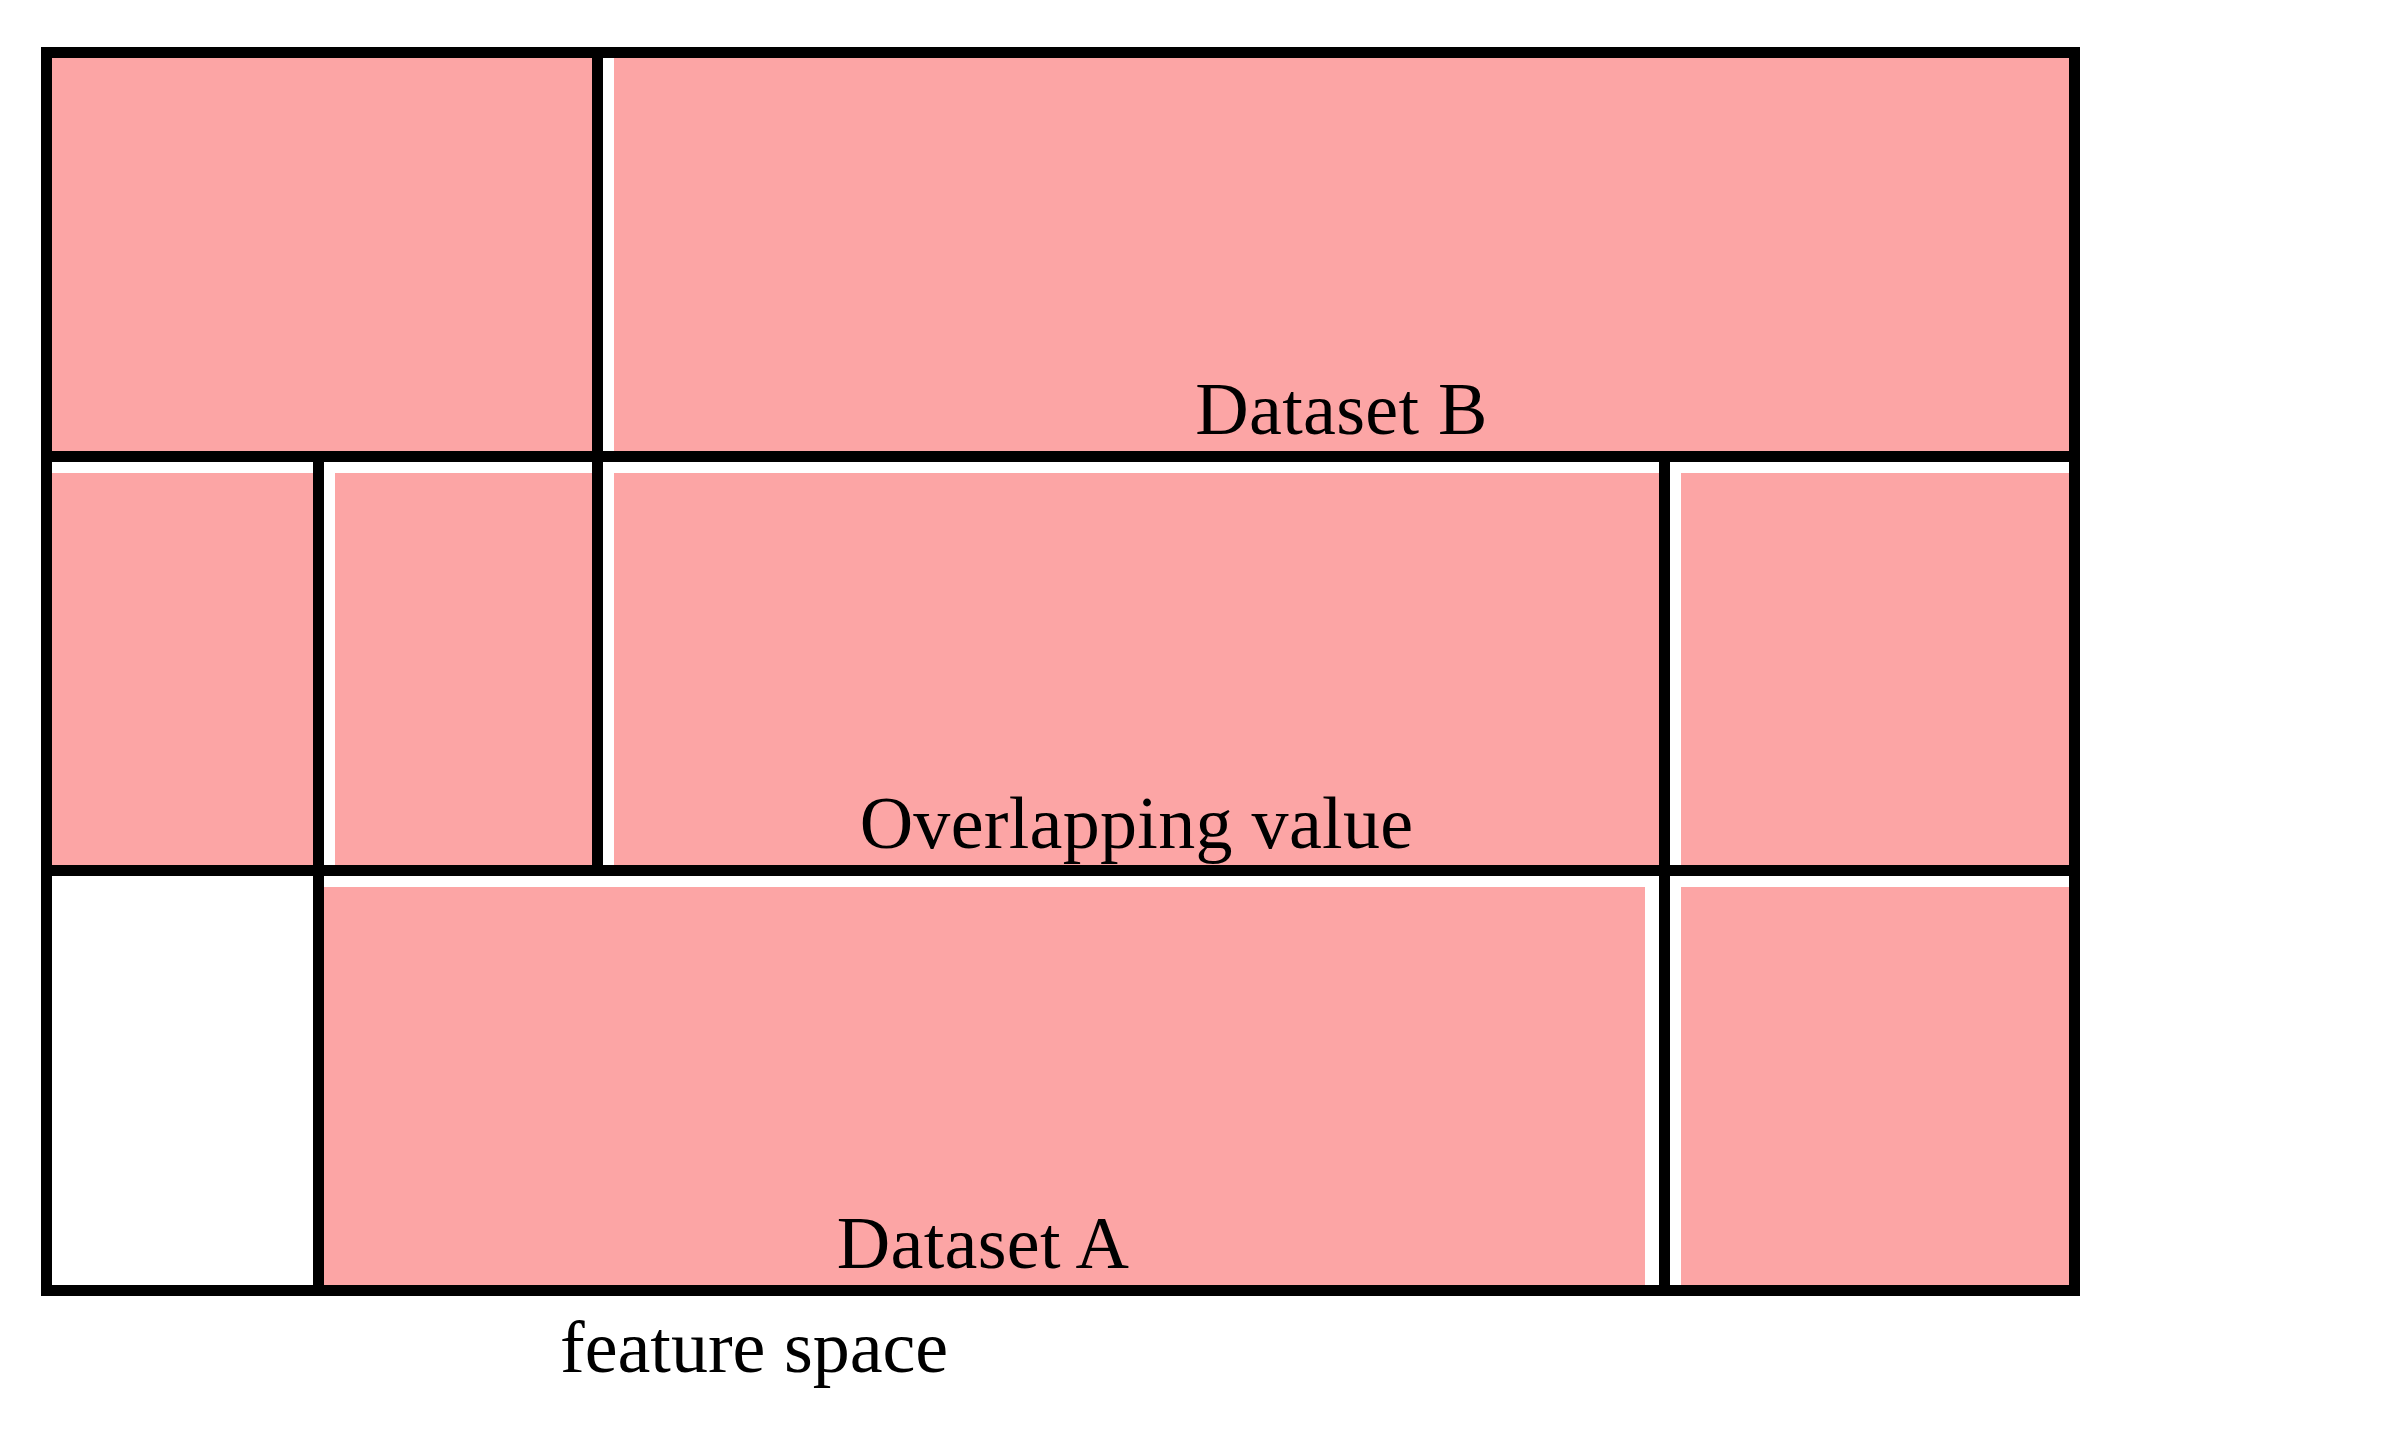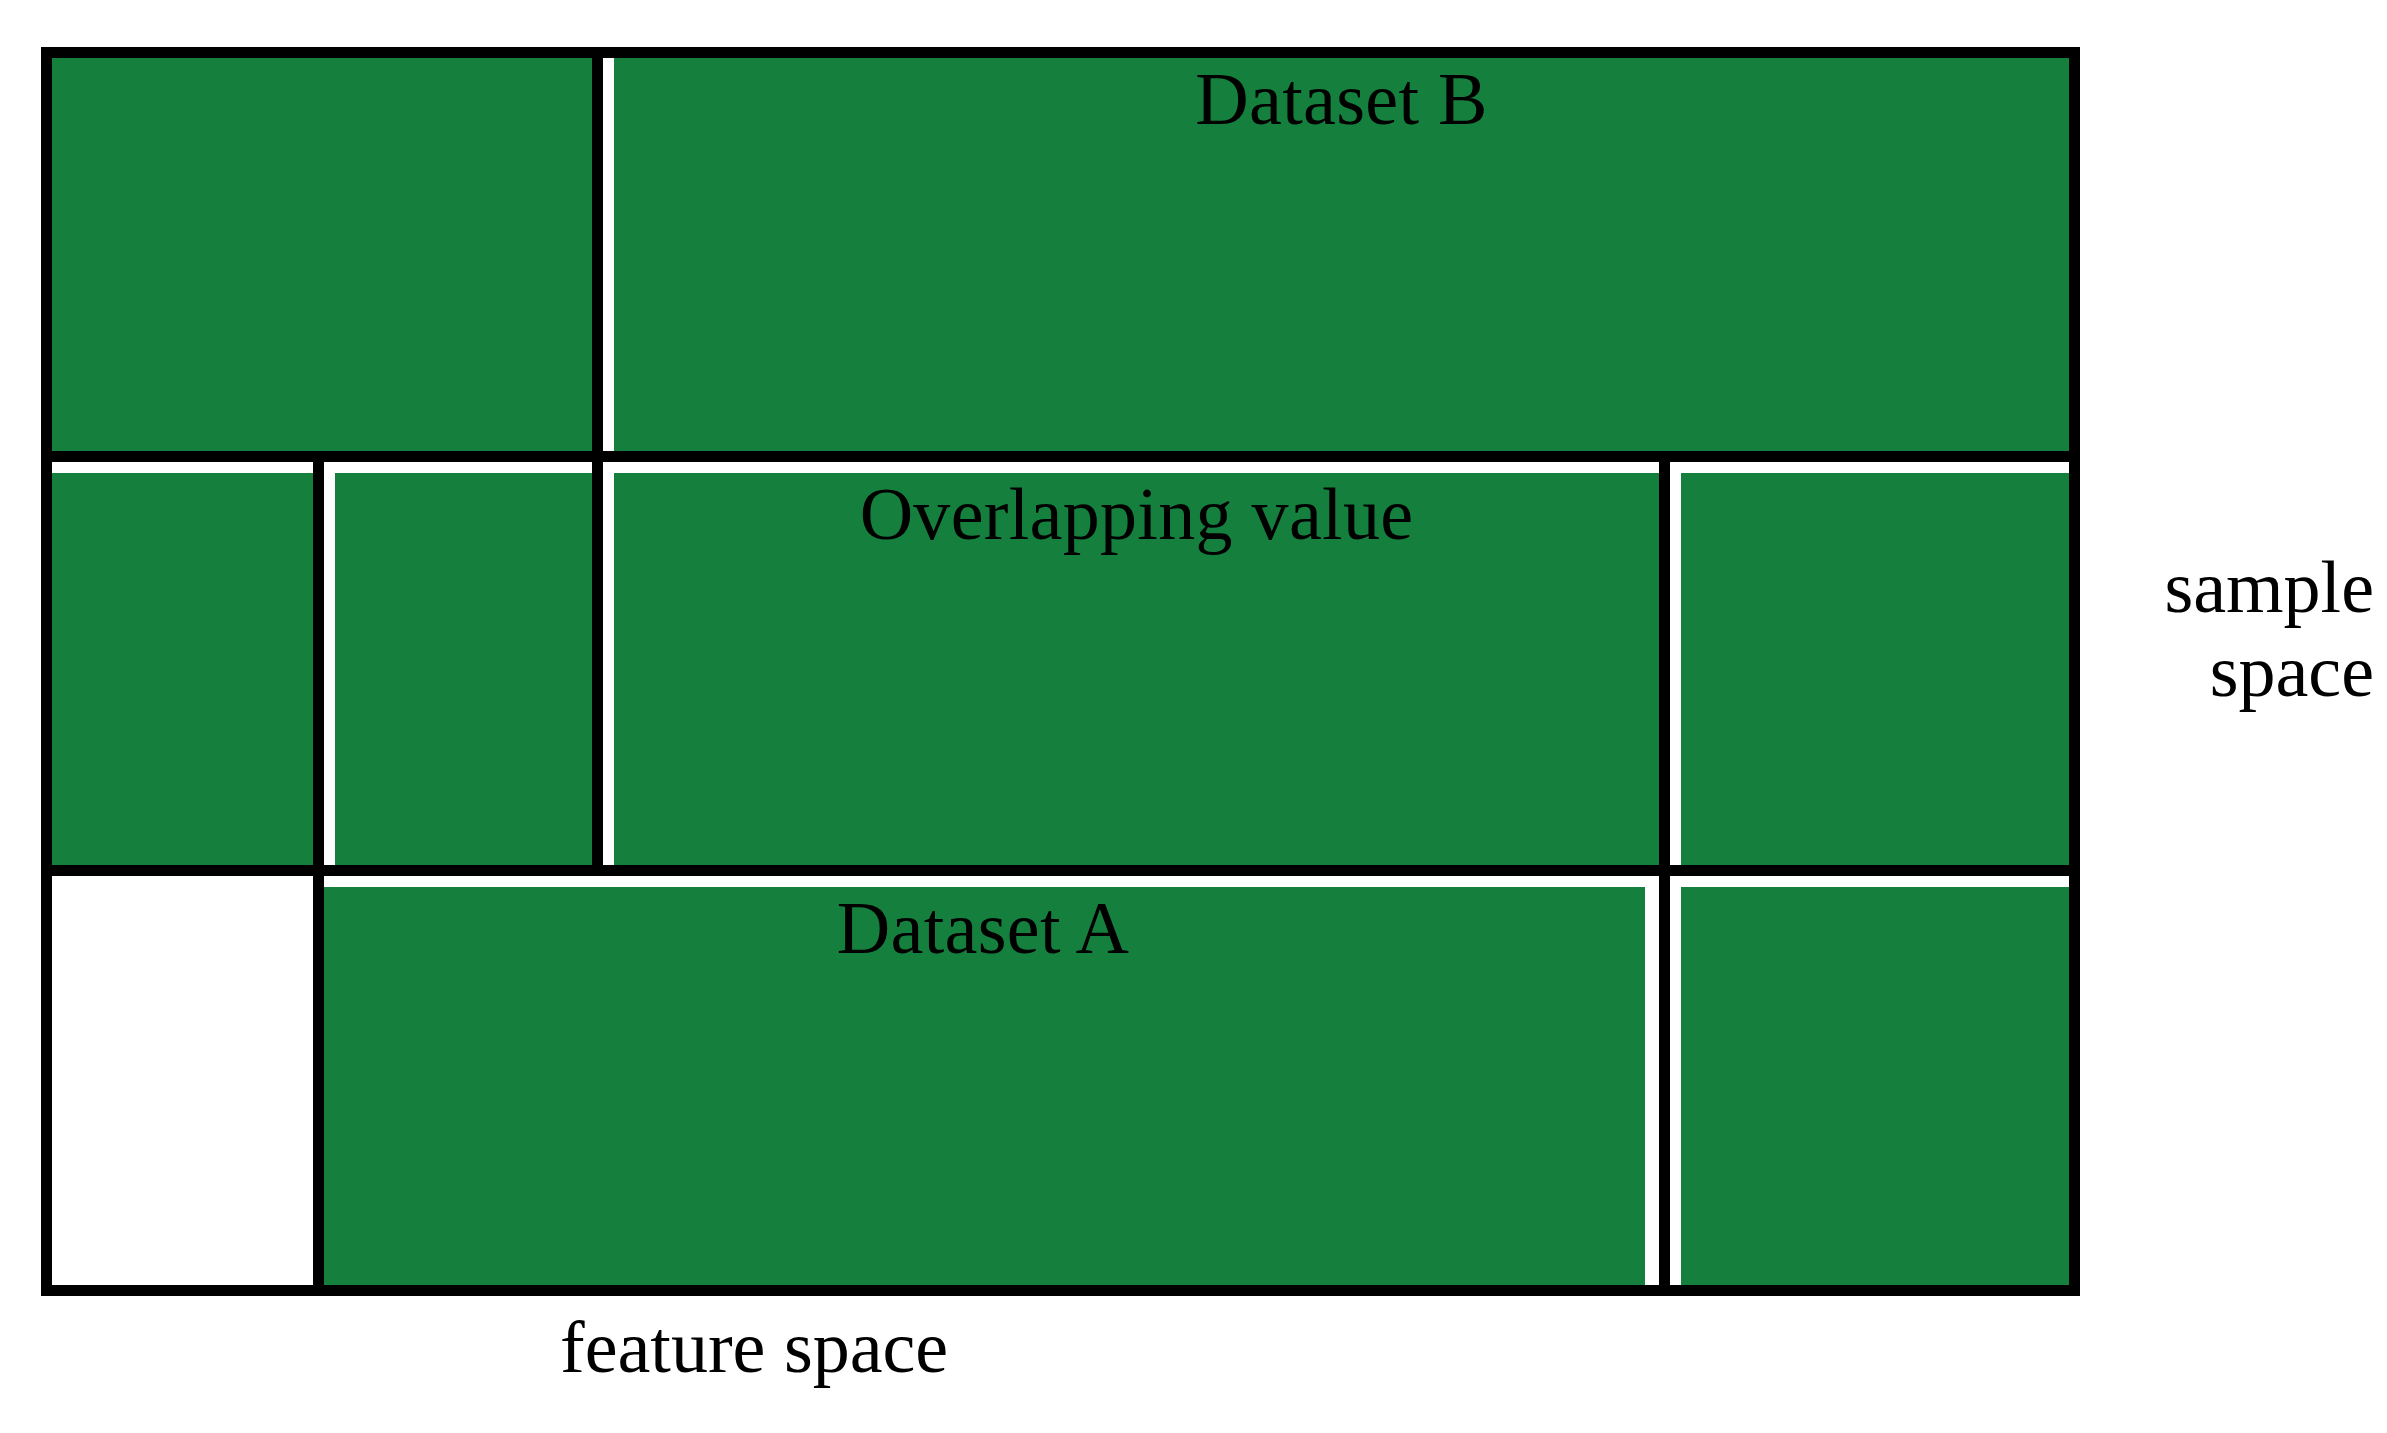--- a/index.html
+++ b/index.html
@@ -8,24 +8,24 @@
     width:2387px;height:1433px;
     font-family:"Liberation Serif","DejaVu Serif",serif;
     color:#000000;
     overflow:hidden;
   }
   #stage{position:relative;width:2387px;height:1433px;}
 
   
   .cell{
     position:absolute;
-    background:#15803d;
+    background:#fca5a5;
     box-sizing:border-box;
     display:flex;
-    align-items:flex-start;
+    align-items:flex-end;
     justify-content:center;
   }
   .cell-label{
     font-size:74px;
     line-height:1.12;
     letter-spacing:0.3px;
     text-align:center;
     white-space:pre-line;
     color:#000;
   }
@@ -95,18 +95,16 @@
 
   <div class="rule" style="left:41px;top:451px;width:2039px;height:11px;"></div>
   <div class="rule" style="left:41px;top:865px;width:2039px;height:11px;"></div>
 
   <div class="rule" style="left:313px;top:451px;width:11px;height:845px;"></div>
 
   <div class="rule" style="left:592px;top:47px;width:11px;height:829px;"></div>
 
   <div class="rule" style="left:1659px;top:451px;width:11px;height:845px;"></div>
 
-  <div class="axis-caption" id="sample-space-label">sample
-space</div>
 
   <div class="axis-caption" id="feature-space-label">feature space</div>
 
 </div>
 
 </body></html>

